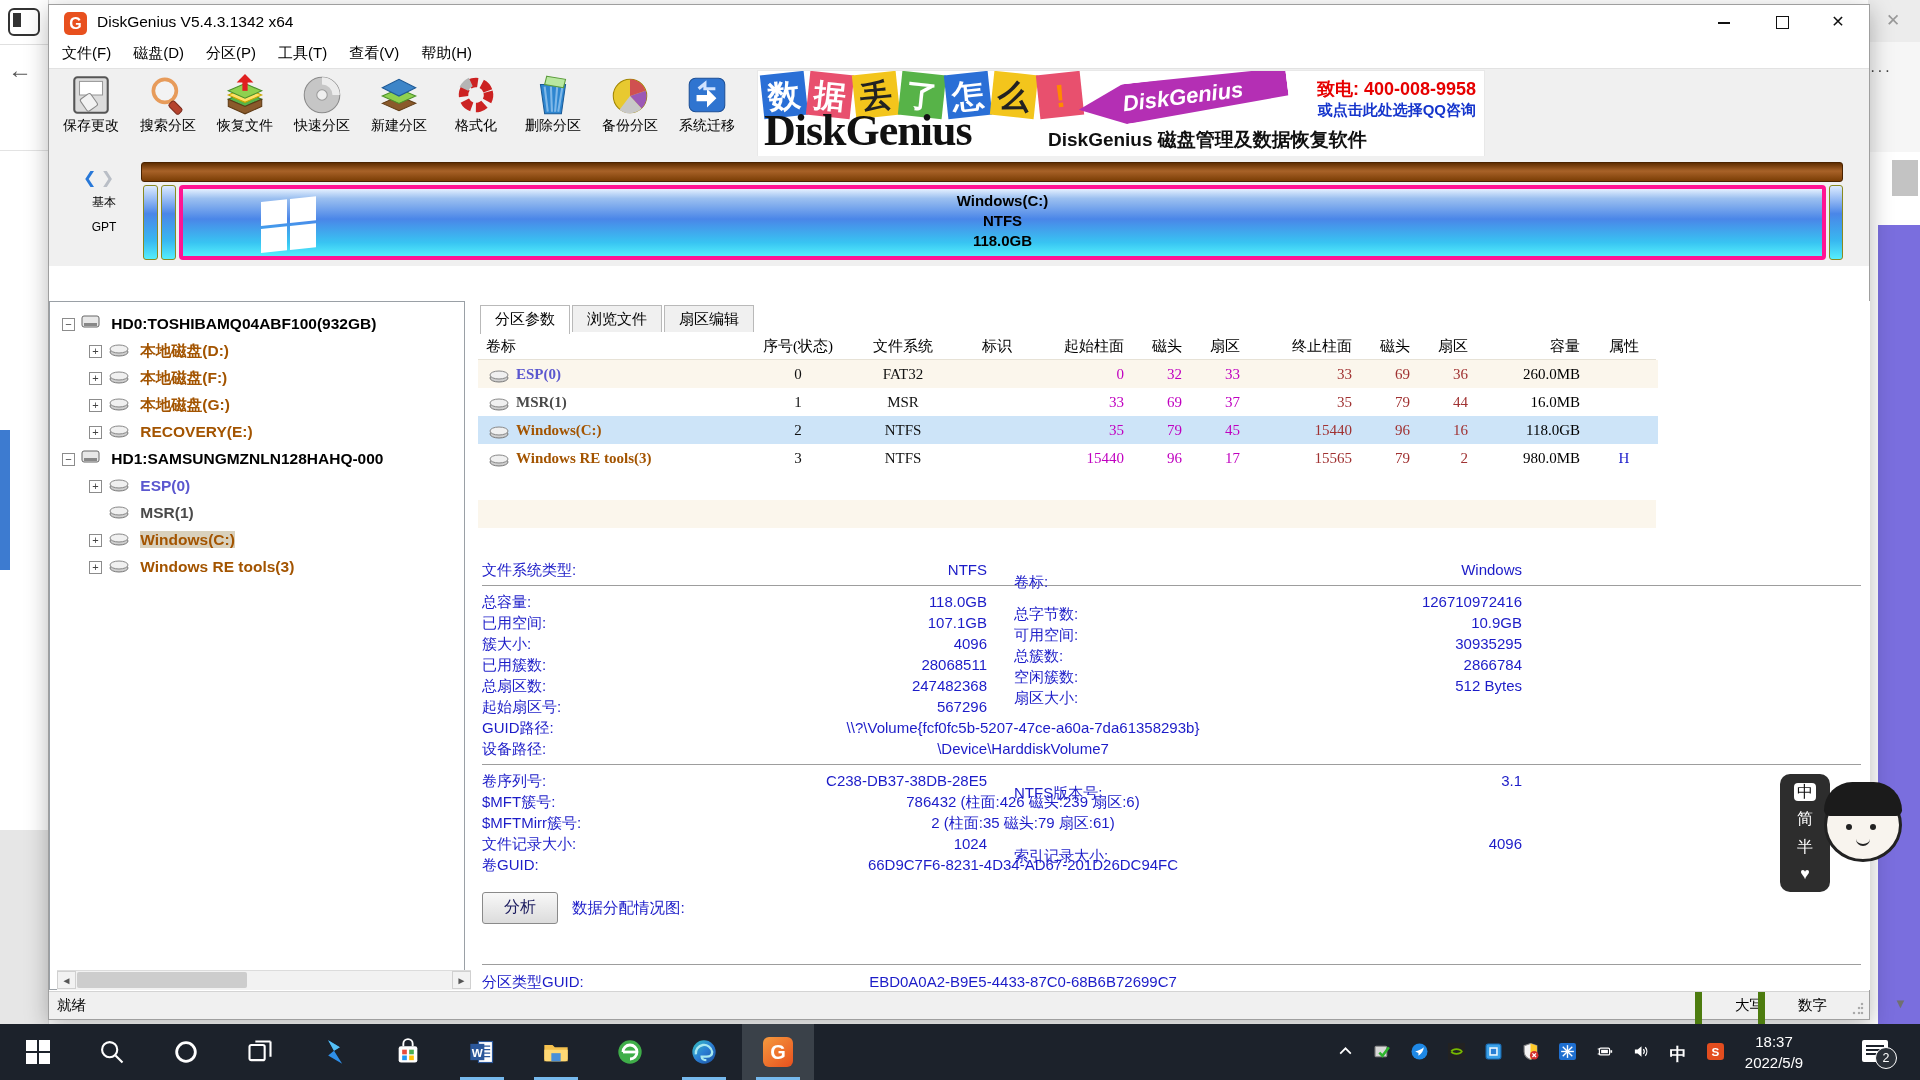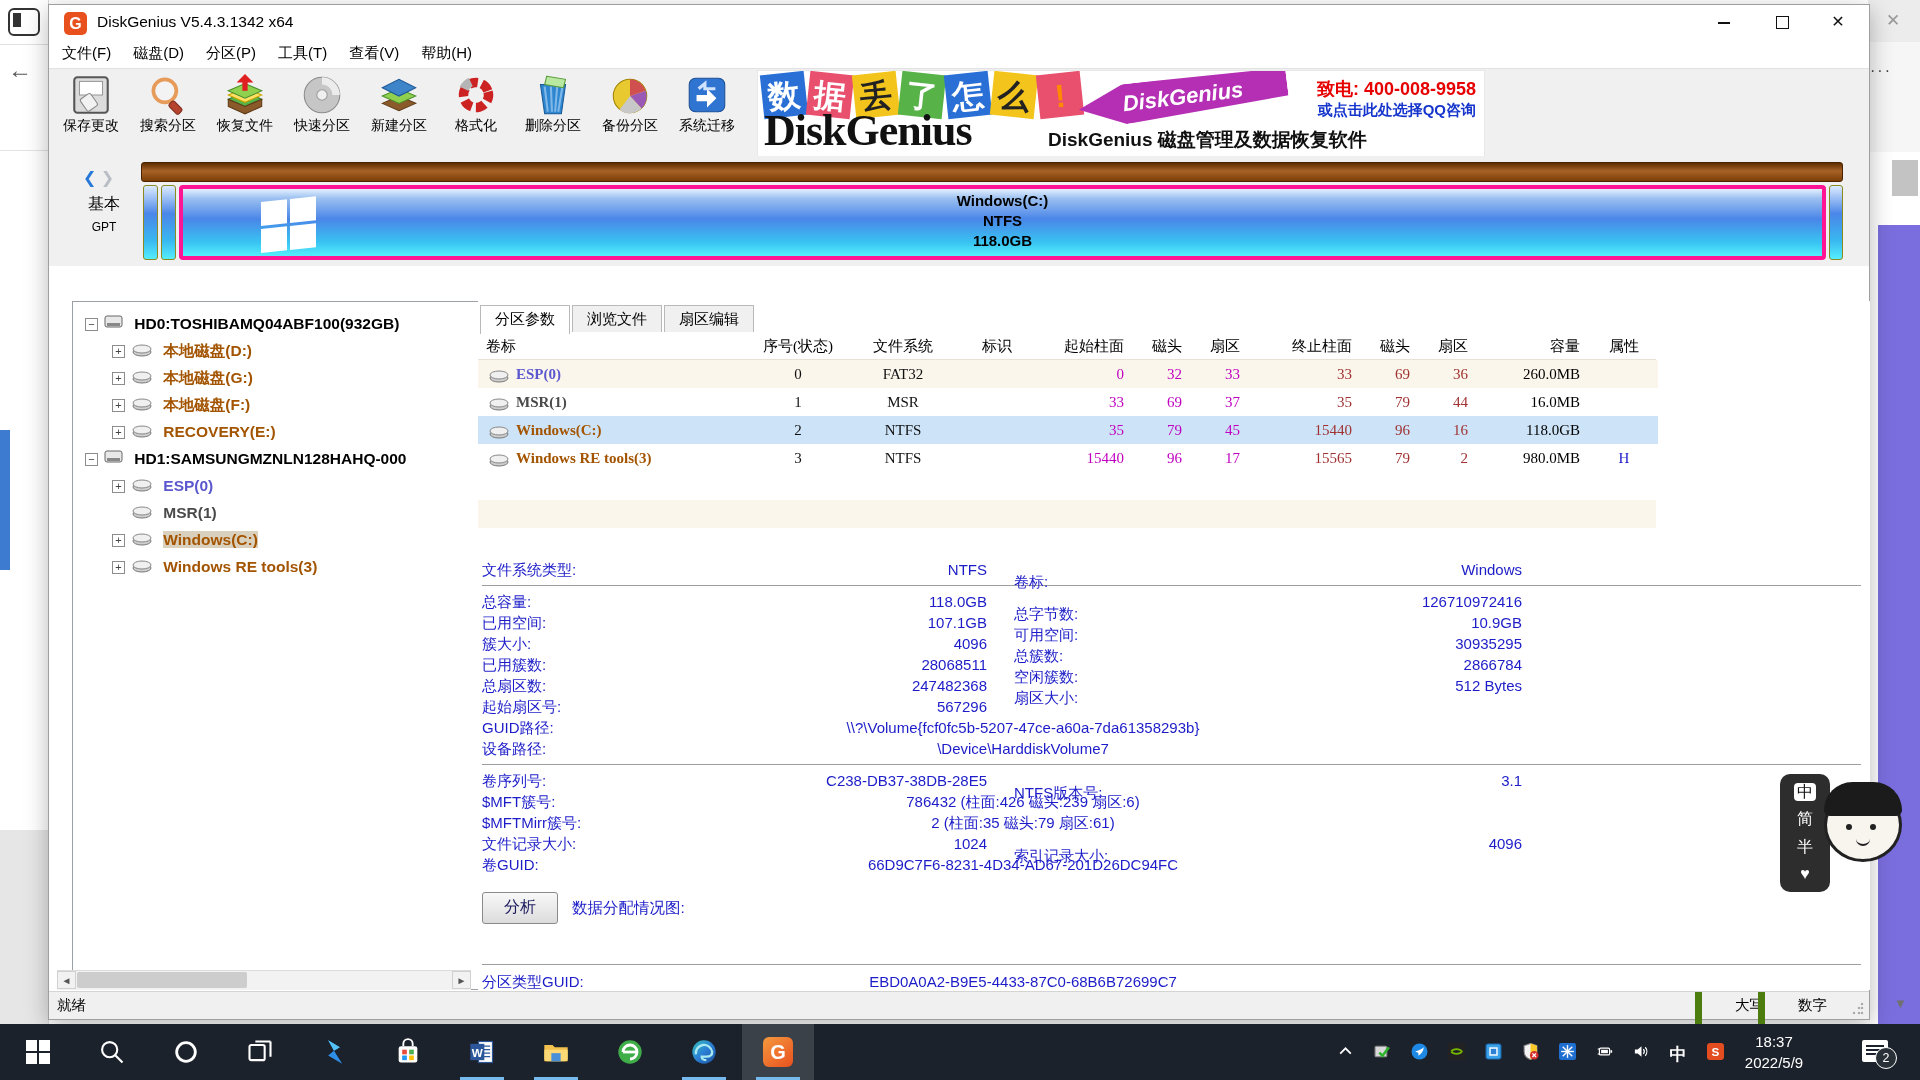--- a/index.html
+++ b/index.html
@@ -48,40 +48,40 @@
   .ribbon{position:absolute;left:320px;top:6px;width:210px;height:40px;background:#b42fb4;
     clip-path:polygon(0 50%,22% 0,100% 8%,100% 78%,22% 100%);color:#fff;font-style:italic;font-weight:bold;
     font-size:22px;line-height:40px;text-align:center;transform:rotate(-7deg);}
   .banner-phone{position:absolute;right:8px;top:6px;color:#e60000;font-weight:bold;font-size:18px;}
   .banner-qq{position:absolute;right:8px;top:30px;color:#1535cc;font-weight:bold;font-size:15px;}
   .banner-sub{position:absolute;left:290px;top:56px;color:#111;font-weight:bold;font-size:19px;}
   
   .diskbar{position:absolute;left:0;top:151px;right:0;height:110px;background:#f0f0f0;}
   .nav-arrows{position:absolute;left:34px;top:12px;font-size:16px;}
   .nav-arrows .a1{color:#2878d8;font-weight:bold;} .nav-arrows .a2{color:#b9bec6;font-weight:bold;}
-  .db-type{position:absolute;left:32px;top:38px;width:46px;text-align:center;font-size:16px;color:#000;}
+  .db-type{position:absolute;left:32px;top:38px;width:46px;text-align:center;font-size:12px;color:#000;}
   .db-scheme{position:absolute;left:32px;top:64px;width:46px;text-align:center;font-size:12px;color:#000;}
   .graph{position:absolute;left:92px;top:6px;right:26px;height:100px;}
   .disk-strip{position:absolute;left:0;right:0;top:0;height:20px;border-radius:3px;
     background:linear-gradient(180deg,#5e2d00,#a86228 45%,#7a3d05);border:1px solid #4a2300;box-sizing:border-box;}
   .part{position:absolute;top:23px;bottom:2px;border:1px solid #8a8a20;border-radius:3px;box-sizing:border-box;
     background:linear-gradient(180deg,#dcebff 0%,#4a86e8 38%,#38b8f0 75%,#55eefc 100%);}
   .part-esp{left:2px;width:15px;} .part-msr{left:20px;width:15px;}
   .part-main{left:38px;right:17px;border:4px solid #ff1493;border-radius:4px;
     background:linear-gradient(180deg,#e4f0ff 0%,#9cc0f0 14%,#4a86e8 45%,#38c4f2 80%,#55eefc 100%);}
   .part-re{right:0;width:14px;}
   .win-logo{position:absolute;left:78px;top:10px;width:56px;height:52px;transform:skewY(-6deg);}
   .win-logo i{position:absolute;width:26px;height:24px;background:#fff;}
   .win-logo i:nth-child(1){left:0;top:0;} .win-logo i:nth-child(2){left:29px;top:0;}
   .win-logo i:nth-child(3){left:0;top:27px;} .win-logo i:nth-child(4){left:29px;top:27px;}
   .part-text{position:absolute;left:0;right:0;top:2px;text-align:center;font-size:15px;font-weight:bold;color:#000;line-height:20px;}
   .diskinfo{position:absolute;left:8px;top:263px;right:4px;height:30px;font-size:15.5px;color:#000;line-height:30px;
     background:#f0f0f0;}
   
-  .treepanel{position:absolute;left:23px;top:296px;width:416px;height:689px;background:#fff;border:1px solid #9aa0a6;box-sizing:border-box;overflow:hidden;}
+  .treepanel{position:absolute;left:0;top:296px;width:416px;height:689px;background:#fff;border:1px solid #9aa0a6;box-sizing:border-box;overflow:hidden;}
   .titem{position:relative;height:27px;line-height:27px;white-space:nowrap;font-weight:bold;font-size:15.5px;}
   .titem .exp{display:inline-block;width:13px;height:13px;border:1px solid #8c8c8c;background:#fff;color:#444;
     font-size:11px;line-height:11px;text-align:center;vertical-align:middle;margin-right:6px;font-weight:normal;box-sizing:border-box;}
   .titem .noexp{display:inline-block;width:13px;margin-right:6px;}
   .titem .ticn{display:inline-block;vertical-align:middle;margin-right:6px;}
   .c-black{color:#000;} .c-brown{color:#a35400;} .c-blue{color:#5b57cf;} .c-gray{color:#4a4a4a;}
   .tsel{background:#d9d1bd;}
   .tree-scroll{position:absolute;left:0;bottom:0;width:414px;height:19px;background:#f2f2f2;border-top:1px solid #dcdcdc;}
   .ts-btn{position:absolute;top:0;width:19px;height:18px;background:#f2f2f2;color:#555;font-size:10px;text-align:center;line-height:18px;border:1px solid #d0d0d0;box-sizing:border-box;}
   .ts-left{left:0;} .ts-right{right:0;}
@@ -326,27 +326,27 @@
       <span class="exp">+</span><span class="ticn"><svg width="22" height="14" viewBox="0 0 22 14">
               <ellipse cx="11" cy="9" rx="9" ry="4" fill="#cfcfcf" stroke="#777"></ellipse>
               <ellipse cx="11" cy="6" rx="9" ry="4" fill="#f0f0f0" stroke="#888"></ellipse>
             </svg></span>
       <span class="c-brown ">本地磁盘(D:)</span></div>
         <div class="titem" style="padding-left:39px;margin-top:0px">
       <span class="exp">+</span><span class="ticn"><svg width="22" height="14" viewBox="0 0 22 14">
               <ellipse cx="11" cy="9" rx="9" ry="4" fill="#cfcfcf" stroke="#777"></ellipse>
               <ellipse cx="11" cy="6" rx="9" ry="4" fill="#f0f0f0" stroke="#888"></ellipse>
             </svg></span>
-      <span class="c-brown ">本地磁盘(G:)</span></div>
+      <span class="c-brown ">本地磁盘(F:)</span></div>
         <div class="titem" style="padding-left:39px;margin-top:0px">
       <span class="exp">+</span><span class="ticn"><svg width="22" height="14" viewBox="0 0 22 14">
               <ellipse cx="11" cy="9" rx="9" ry="4" fill="#cfcfcf" stroke="#777"></ellipse>
               <ellipse cx="11" cy="6" rx="9" ry="4" fill="#f0f0f0" stroke="#888"></ellipse>
             </svg></span>
-      <span class="c-brown ">本地磁盘(F:)</span></div>
+      <span class="c-brown ">本地磁盘(G:)</span></div>
         <div class="titem" style="padding-left:39px;margin-top:0px">
       <span class="exp">+</span><span class="ticn"><svg width="22" height="14" viewBox="0 0 22 14">
               <ellipse cx="11" cy="9" rx="9" ry="4" fill="#cfcfcf" stroke="#777"></ellipse>
               <ellipse cx="11" cy="6" rx="9" ry="4" fill="#f0f0f0" stroke="#888"></ellipse>
             </svg></span>
       <span class="c-brown ">RECOVERY(E:)</span></div>
         <div class="titem" style="padding-left:12px;margin-top:0px">
       <span class="exp">−</span><span class="ticn"><svg width="20" height="16" viewBox="0 0 20 16">
               <rect x="1" y="2" width="17" height="11" rx="2" fill="#e8e8e8" stroke="#666"></rect>
               <rect x="3" y="9" width="13" height="3" fill="#888"></rect>

